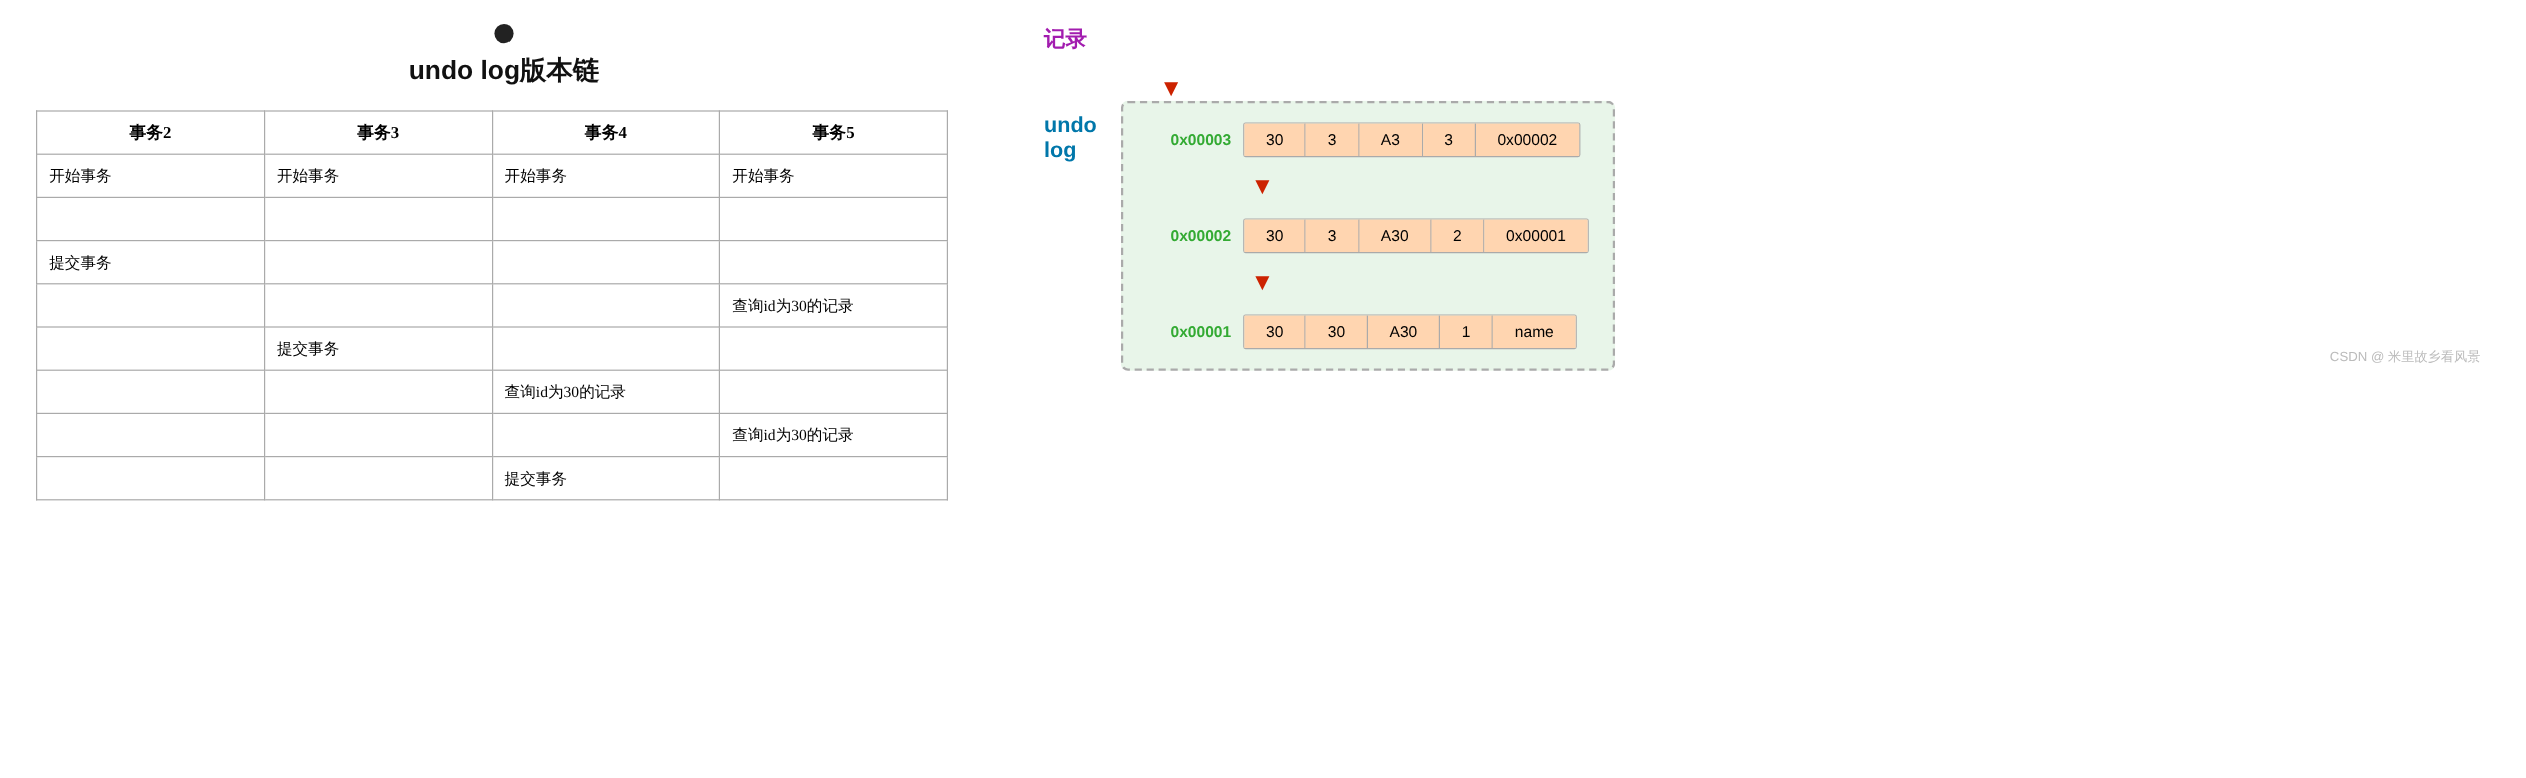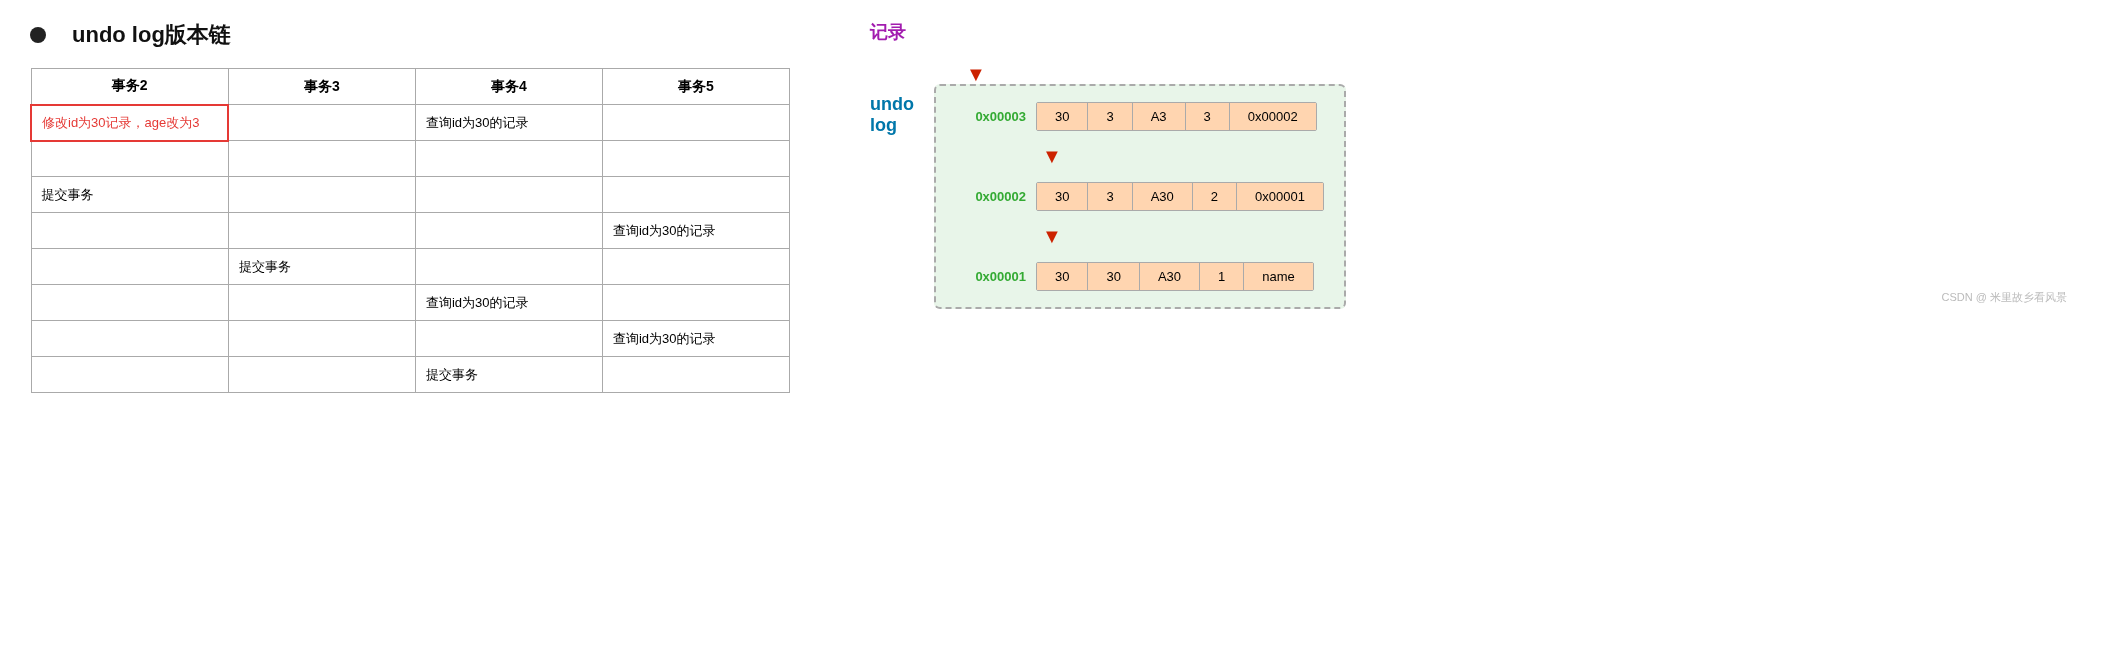--- a/index.html
+++ b/index.html
@@ -20,42 +20,44 @@
     }
 
     
     .left-side {
       flex: 0 0 780px;
     }
 
     .title-row {
       display: flex;
       align-items: center;
-      gap: 26px;
+      gap: 8px;
       margin-bottom: 18px;
+      flex-direction: column;
     }
 
     .bullet {
       width: 16px;
       height: 16px;
       background: #222;
       border-radius: 50%;
       flex-shrink: 0;
     }
 
     .main-title {
       font-size: 22px;
       font-weight: bold;
       color: #111;
     }
 
     
     .tx-table {
       border-collapse: collapse;
       width: 760px;
+      font-family: Liberation Serif, serif;
     }
 
     .tx-table th, .tx-table td {
       border: 1px solid #aaa;
       padding: 6px 10px;
       text-align: left;
       min-width: 170px;
       height: 36px;
       vertical-align: middle;
     }
@@ -223,25 +225,25 @@
     <table class="tx-table">
       <thead>
         <tr>
           <th>事务2</th>
           <th>事务3</th>
           <th>事务4</th>
           <th>事务5</th>
         </tr>
       </thead>
       <tbody id="table-body">
-          <tr>
-            <td class="highlight-cell">修改id为30记录，age改为3</td>
-            <td></td>
-            <td>查询id为30的记录</td>
-            <td></td>
+      <tr>
+            <td>开始事务</td>
+            <td>开始事务</td>
+            <td>开始事务</td>
+            <td>开始事务</td>
           </tr>
           <tr>
             <td></td>
             <td></td>
             <td></td>
             <td></td>
           </tr>
           <tr>
             <td>提交事务</td>
             <td></td>

